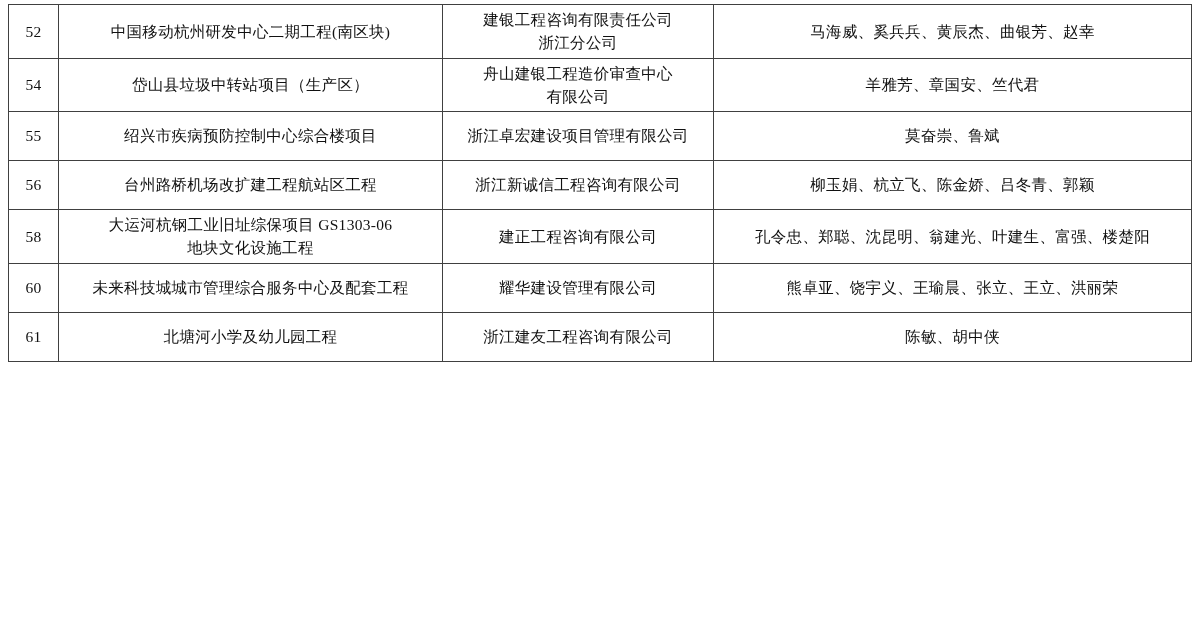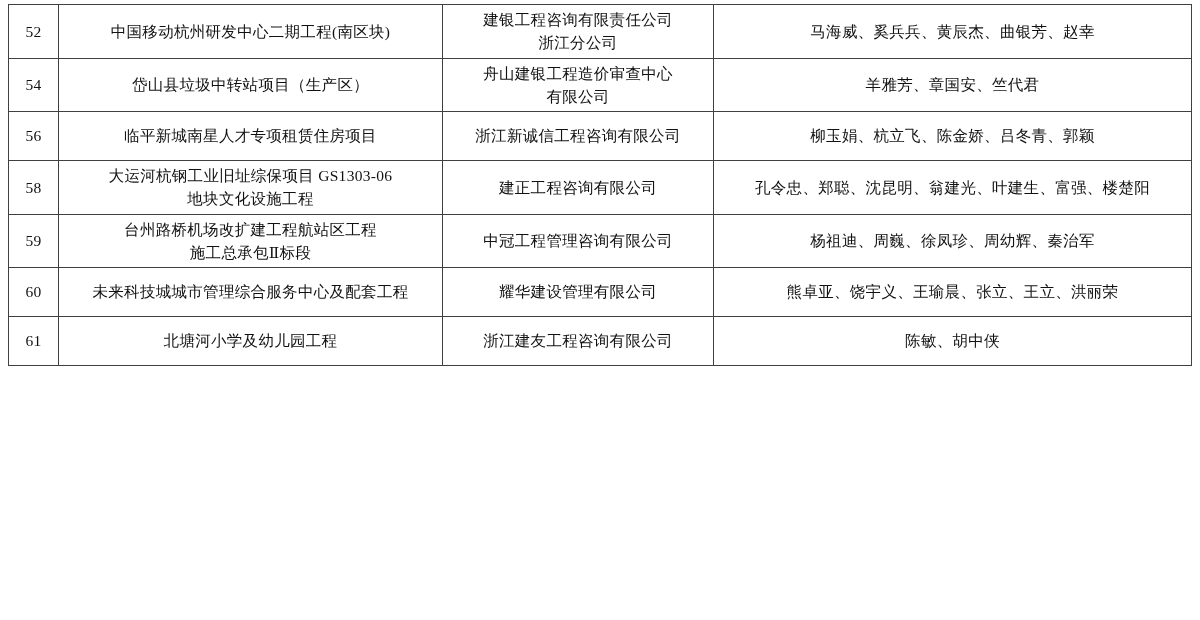--- a/index.html
+++ b/index.html
@@ -52,38 +52,37 @@
         <td class="c-people">马海威、奚兵兵、黄辰杰、曲银芳、赵幸</td>
       </tr>
       <tr>
         <td class="c-no">54</td>
         <td class="c-project">岱山县垃圾中转站项目（生产区）</td>
         <td class="c-company">舟山建银工程造价审查中心
 有限公司</td>
         <td class="c-people">羊雅芳、章国安、竺代君</td>
       </tr>
       <tr>
+        <td class="c-no">55</td>
+        <td class="c-project">绍兴市疾病预防控制中心综合楼项目</td>
+        <td class="c-company">浙江卓宏建设项目管理有限公司</td>
+        <td class="c-people">莫奋崇、鲁斌</td>
+      </tr>
+      <tr>
         <td class="c-no">56</td>
-        <td class="c-project">临平新城南星人才专项租赁住房项目</td>
+        <td class="c-project">台州路桥机场改扩建工程航站区工程</td>
         <td class="c-company">浙江新诚信工程咨询有限公司</td>
         <td class="c-people">柳玉娟、杭立飞、陈金娇、吕冬青、郭颖</td>
       </tr>
       <tr>
         <td class="c-no">58</td>
         <td class="c-project">大运河杭钢工业旧址综保项目 GS1303-06
 地块文化设施工程</td>
         <td class="c-company">建正工程咨询有限公司</td>
         <td class="c-people">孔令忠、郑聪、沈昆明、翁建光、叶建生、富强、楼楚阳</td>
-      </tr>
-      <tr>
-        <td class="c-no">59</td>
-        <td class="c-project">台州路桥机场改扩建工程航站区工程
-施工总承包Ⅱ标段</td>
-        <td class="c-company">中冠工程管理咨询有限公司</td>
-        <td class="c-people">杨祖迪、周巍、徐凤珍、周幼辉、秦治军</td>
       </tr>
       <tr>
         <td class="c-no">60</td>
         <td class="c-project">未来科技城城市管理综合服务中心及配套工程</td>
         <td class="c-company">耀华建设管理有限公司</td>
         <td class="c-people">熊卓亚、饶宇义、王瑜晨、张立、王立、洪丽荣</td>
       </tr>
       <tr>
         <td class="c-no">61</td>
         <td class="c-project">北塘河小学及幼儿园工程</td>

